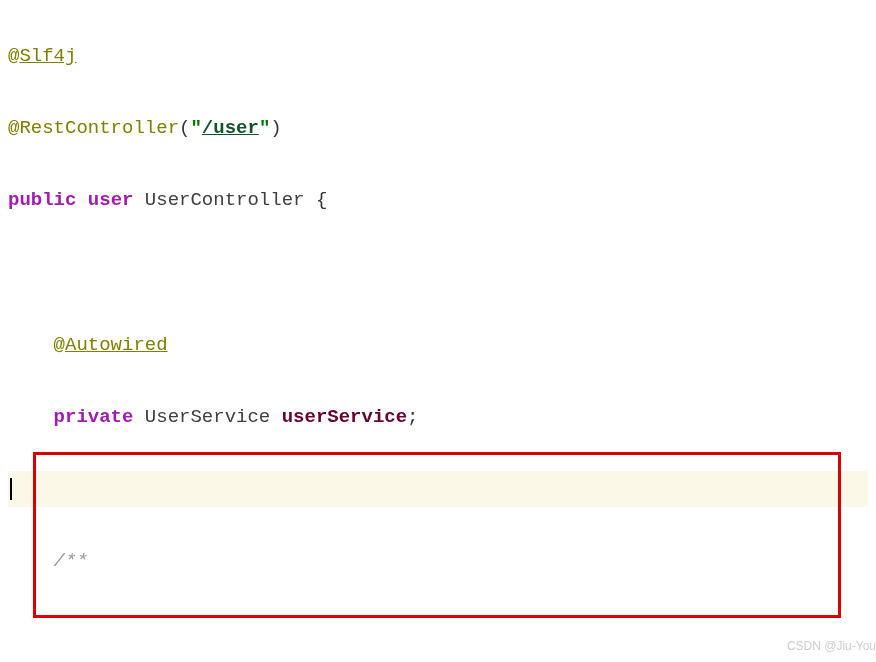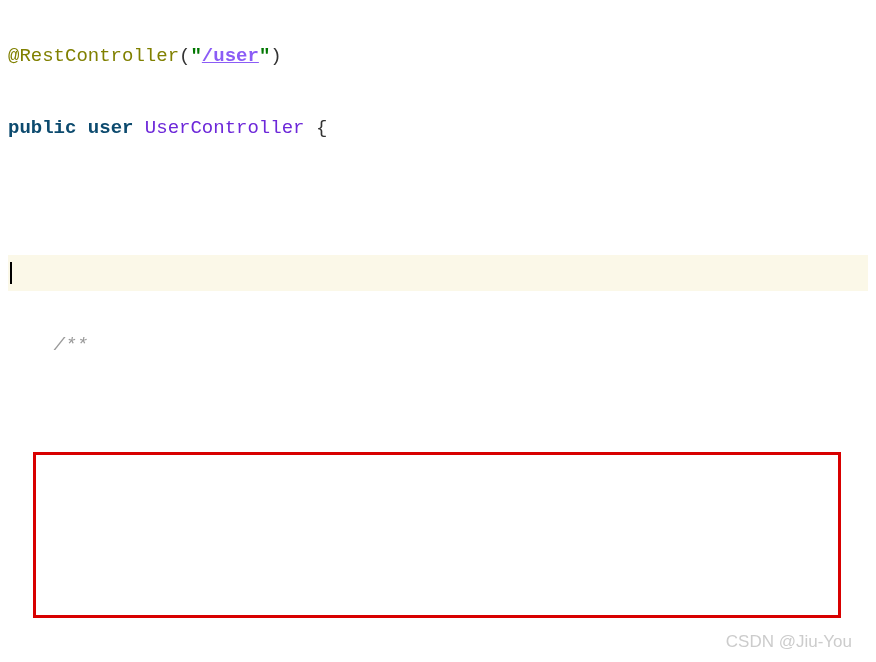--- a/index.html
+++ b/index.html
@@ -13,24 +13,24 @@
       height: 662px;
       overflow: hidden;
       position: relative;
     }
     .code-area {
       padding: 2px 8px;
       white-space: pre;
     }
     .annotation { color: #808000; }
     .annotation-link { color: #808000; text-decoration: underline; }
-    .keyword { color: #0c4a6e; font-weight: bold; }
-    .class-name { color: #6d28d9; }
+    .keyword { color: #a21caf; font-weight: bold; }
+    .class-name { color: #404040; }
     .string { color: #007700; font-weight: bold; }
-    .string-link { color: #8b5cf6; font-weight: bold; text-decoration: underline; }
+    .string-link { color: #14532d; font-weight: bold; text-decoration: underline; }
     .field-name { color: #660033; font-weight: bold; }
     .comment { color: #999999; font-style: italic; }
     .paren { color: #333; }
     .highlight-line {
       background: #fbf8e8;
       display: block;
       width: 100%;
       min-height: 1.4em;
       position: relative;
     }
@@ -46,36 +46,39 @@
       position: absolute;
       border: 3px solid #d80000;
       left: 33px;
       top: 452px;
       width: 808px;
       height: 166px;
       pointer-events: none;
     }
     .watermark {
       position: absolute;
-      right: 24px;
+      right: 0;
       bottom: 4px;
-      font-size: 17px;
+      font-size: 12px;
       color: #cccccc;
       font-family: Arial, sans-serif;
       font-style: normal;
     }
     .line { display: block; min-height: 1.4em; }
   </style>
 </head>
 <body>
 
 <div class="code-area">
+<span class="line"><span class="annotation">@</span><span class="annotation-link">Slf4j</span></span>
 <span class="line"><span class="annotation">@</span><span class="annotation">RestController</span><span class="paren">(</span><span class="string">"</span><span class="string-link">/user</span><span class="string">"</span><span class="paren">)</span></span>
 <span class="line"><span class="keyword">public</span> <span class="keyword">user</span> <span class="class-name">UserController</span><span> {</span></span>
 <span class="line"> </span>
+<span class="line">    <span class="annotation">@</span><span class="annotation-link">Autowired</span></span>
+<span class="line">    <span class="keyword">private</span> <span class="class-name">UserService</span> <span class="field-name">userService</span><span>;</span></span>
 <span class="highlight-line"><span class="cursor"></span></span>
 <span class="line">    <span class="comment">/**</span></span>
 
 
 
 
 
 
 
 

